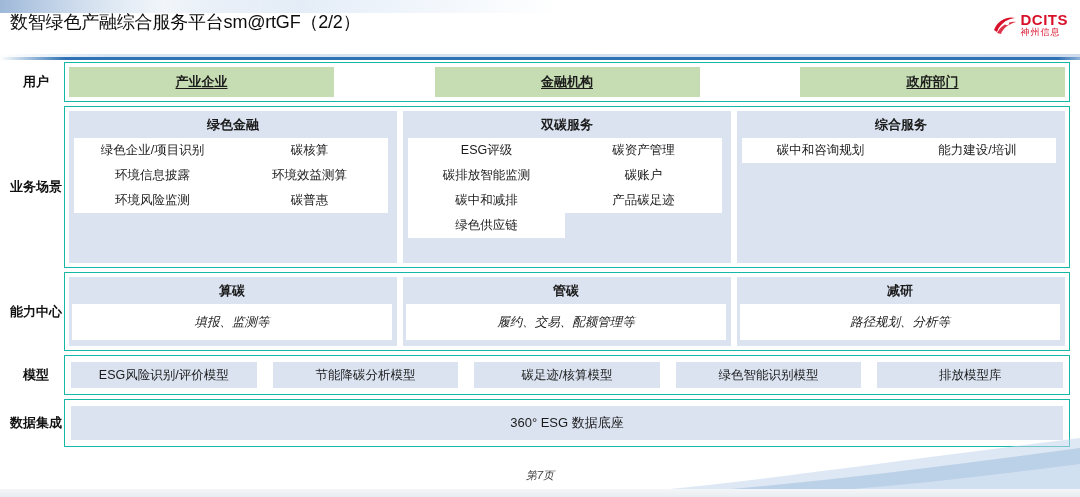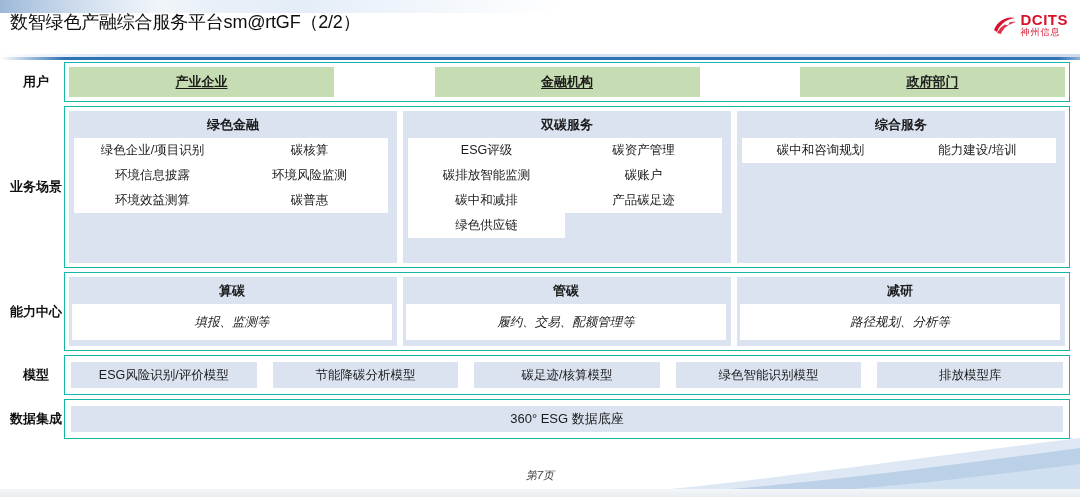--- a/index.html
+++ b/index.html
@@ -210,21 +210,21 @@
     display: flex;
     align-items: center;
     justify-content: center;
     font-size: 12.5px;
     color: #1b1b1b;
   }
 
   
   .data-bar {
     background: #dbe3f1;
-    height: 26px;
+    height: 34px;
     display: flex;
     align-items: center;
     justify-content: center;
     font-size: 13px;
     color: #1b1b1b;
     margin: 2px;
   }
 
   
   .footer {
@@ -284,22 +284,22 @@
     <div class="row-label">业务场景</div>
     <div class="row-body">
       <div class="panels">
 
         <div class="panel scenario-pad">
           <div class="panel-title">绿色金融</div>
           <div class="tile-grid">
             <div class="tile">绿色企业/项目识别</div>
             <div class="tile">碳核算</div>
             <div class="tile">环境信息披露</div>
+            <div class="tile">环境效益测算</div>
             <div class="tile">环境风险监测</div>
-            <div class="tile">环境效益测算</div>
             <div class="tile">碳普惠</div>
           </div>
         </div>
 
         <div class="panel scenario-pad">
           <div class="panel-title">双碳服务</div>
           <div class="tile-grid">
             <div class="tile">ESG评级</div>
             <div class="tile">碳资产管理</div>
             <div class="tile">碳排放智能监测</div>

